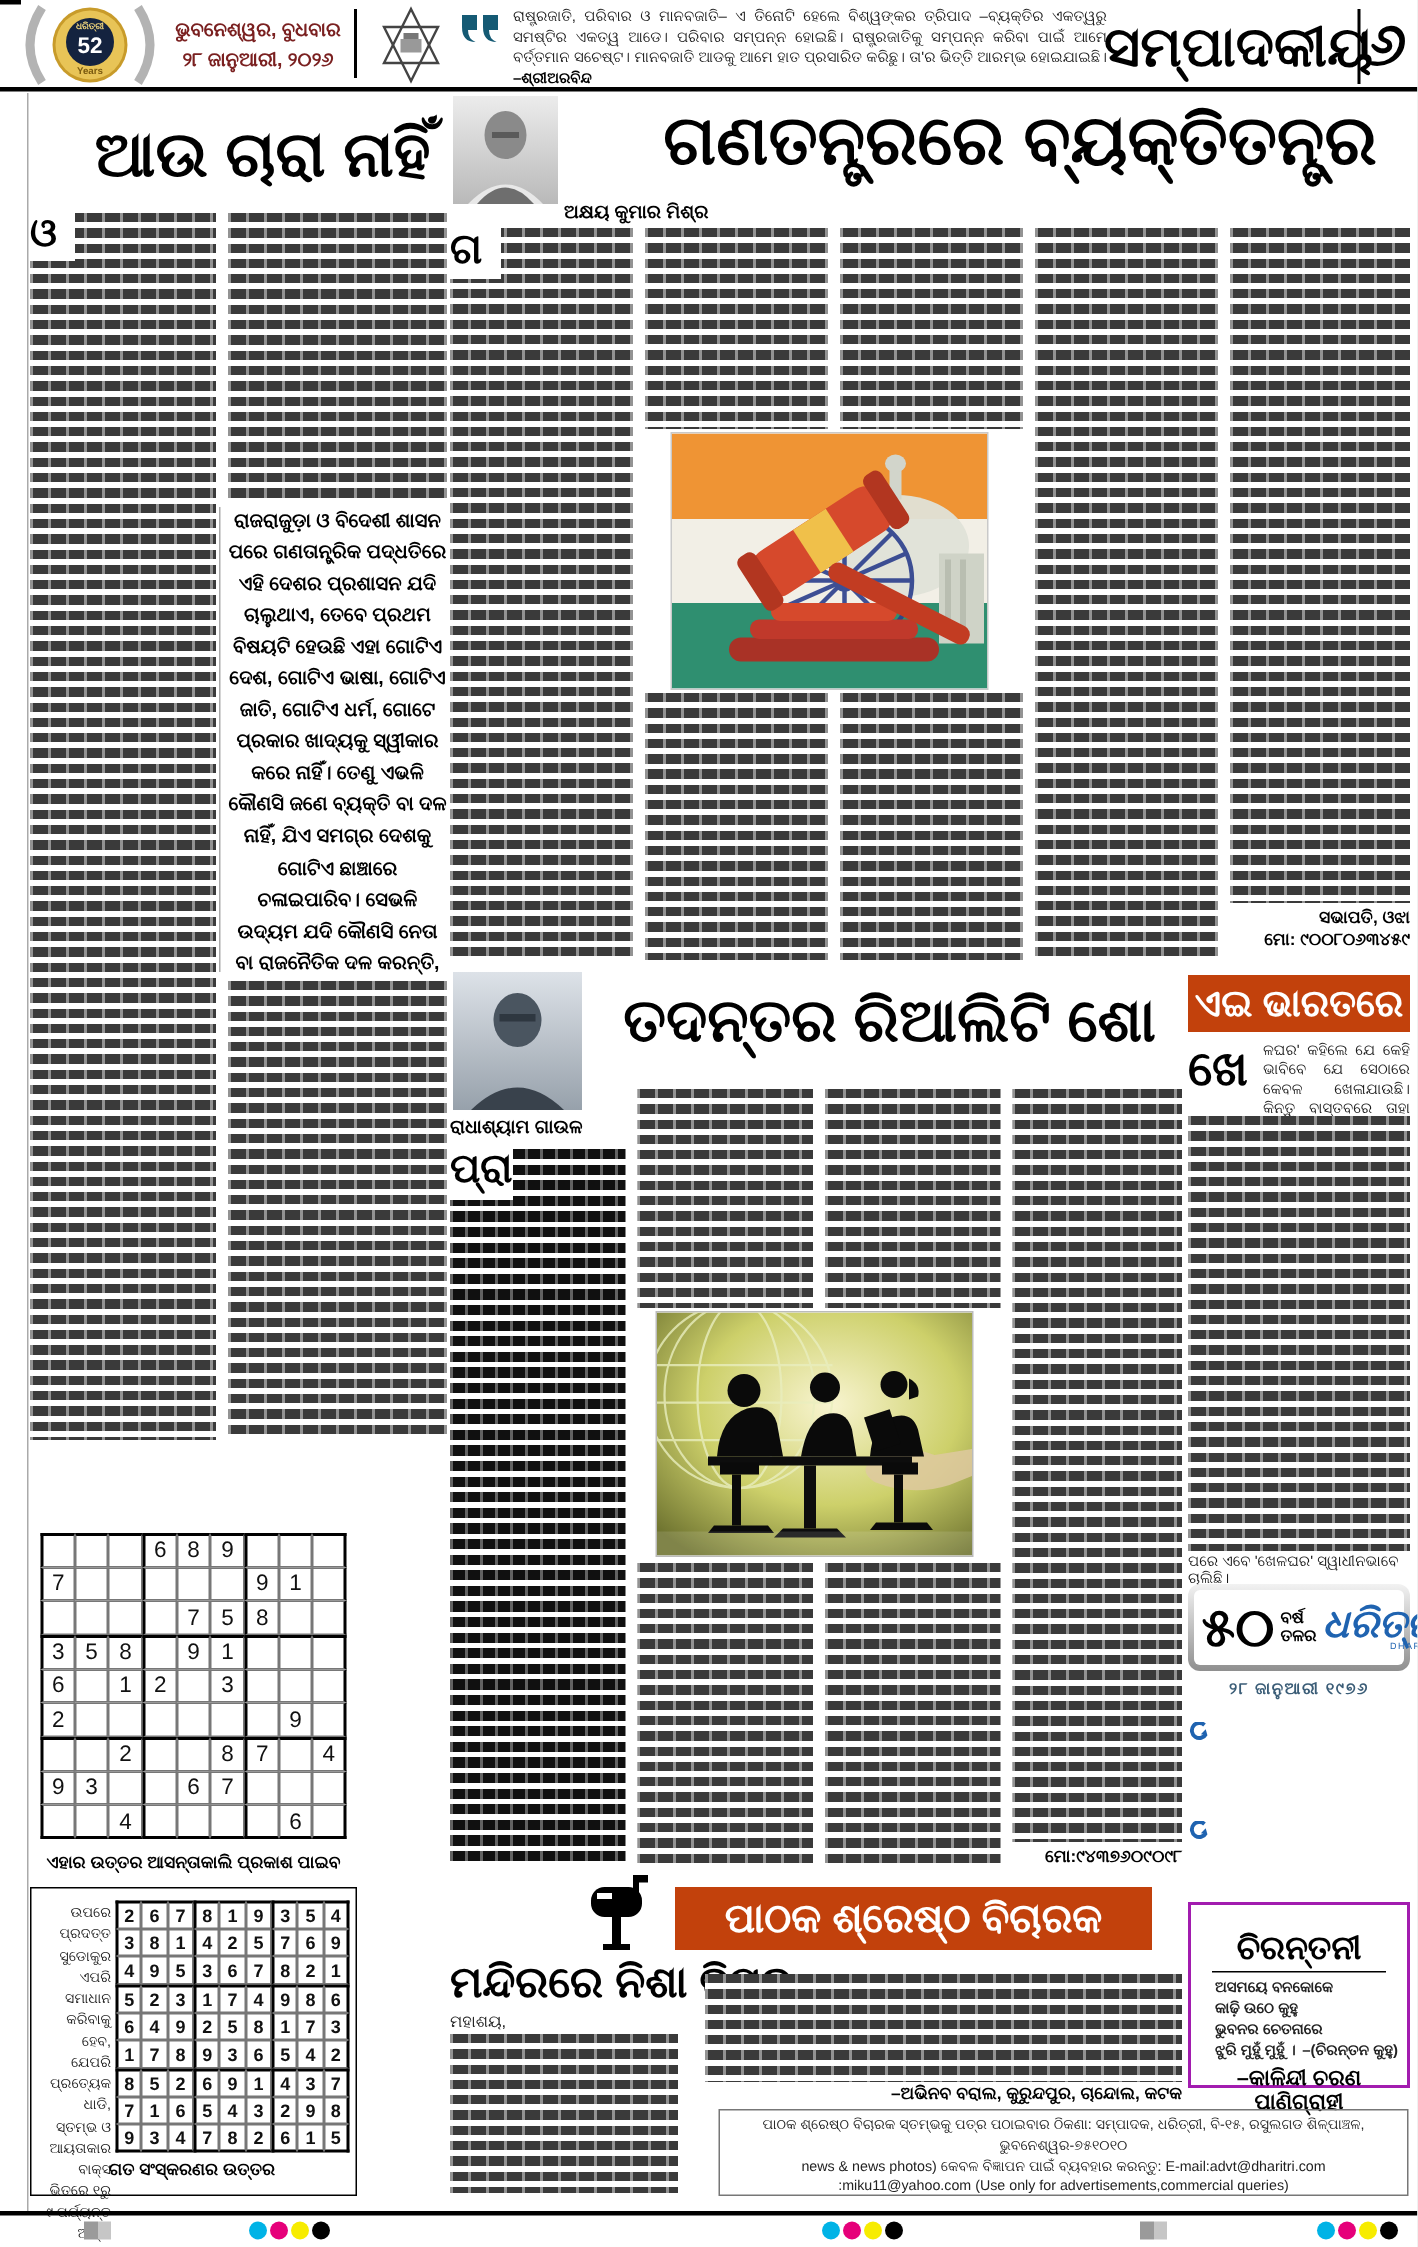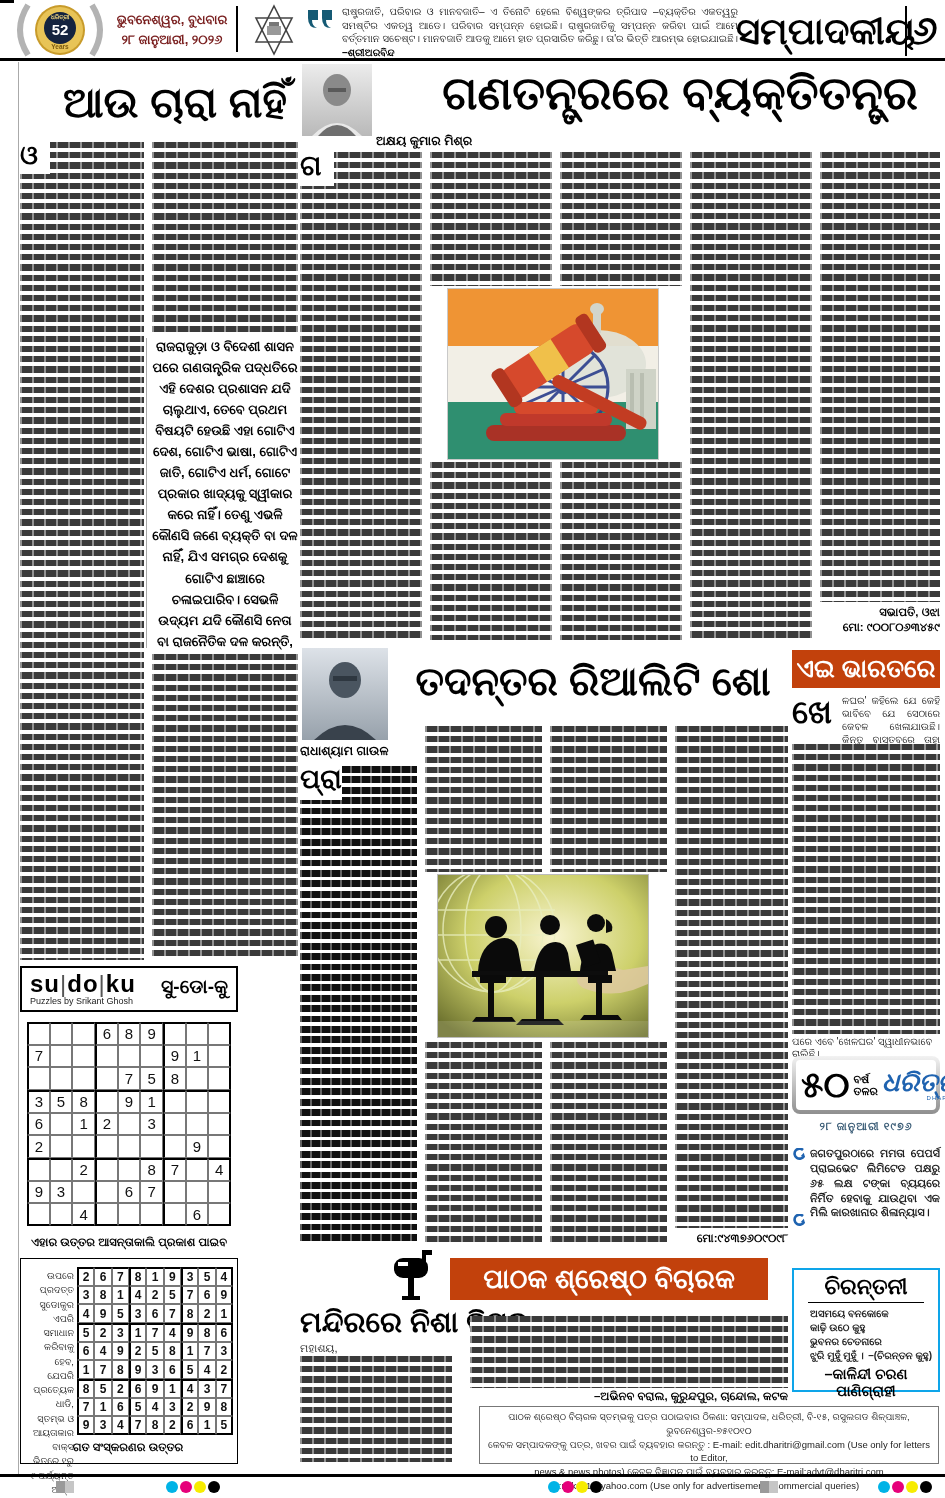--- a/index.html
+++ b/index.html
@@ -79,27 +79,20 @@
   <div class="abs rule" style="left:0;top:58px;width:945px;height:3px;"></div>
 
   <div class="abs hl ctr" style="left:20px;top:74px;width:278px;height:58px;font-size:42px;line-height:58px;padding-left:16px;">ଆଉ ଚାରା ନାହିଁ</div>
   <div class="abs ft" style="left:20px;top:142px;width:124px;height:818px;"></div>
   <div class="abs dropcap" style="left:20px;top:142px;width:30px;height:32px;font-size:26px;">ଓ</div>
   <div class="abs ft" style="left:152px;top:142px;width:146px;height:190px;"></div>
   <div class="abs hairline" style="left:146px;top:338px;width:1px;height:310px;"></div>
   <div class="abs hl ctr" style="left:152px;top:336px;width:146px;height:314px;font-size:13px;line-height:1.62;">ରାଜରାଜୁଡ଼ା ଓ ବିଦେଶୀ ଶାସନ ପରେ ଗଣତାନ୍ତ୍ରିକ ପଦ୍ଧତିରେ ଏହି ଦେଶର ପ୍ରଶାସନ ଯଦି ଚାଲୁଥାଏ, ତେବେ ପ୍ରଥମ ବିଷୟଟି ହେଉଛି ଏହା ଗୋଟିଏ ଦେଶ, ଗୋଟିଏ ଭାଷା, ଗୋଟିଏ ଜାତି, ଗୋଟିଏ ଧର୍ମ, ଗୋଟେ ପ୍ରକାର ଖାଦ୍ୟକୁ ସ୍ୱୀକାର କରେ ନାହିଁ। ତେଣୁ ଏଭଳି କୌଣସି ଜଣେ ବ୍ୟକ୍ତି ବା ଦଳ ନାହିଁ, ଯିଏ ସମଗ୍ର ଦେଶକୁ ଗୋଟିଏ ଛାଞ୍ଚାରେ ଚଳାଇପାରିବ। ସେଭଳି ଉଦ୍ୟମ ଯଦି କୌଣସି ନେତା ବା ରାଜନୈତିକ ଦଳ କରନ୍ତି, ତାହା ହେଲେ ତାଙ୍କ ବିନାଶ ସୁନିଶ୍ଚିତ।</div>
   <div class="abs ft" style="left:152px;top:654px;width:146px;height:306px;"></div>
 
-  <div class="abs" style="left:20px;top:966px;width:218px;height:46px;border:2px solid #000;box-sizing:border-box;">
-    <div class="abs" style="left:8px;top:2px;font-size:24px;font-weight:bold;letter-spacing:1px;color:#000;">
-      <span>su</span><span style="font-weight:normal;color:#555;">|</span><span>do</span><span style="font-weight:normal;color:#555;">|</span><span>ku</span>
-    </div>
-    <div class="abs" style="left:8px;top:28px;font-size:9px;color:#222;">Puzzles by Srikant Ghosh</div>
-    <div class="abs hl" style="right:8px;top:8px;font-size:19px;">ସୁ-ଡୋ-କୁ</div>
-  </div>
   <div id="sudoku-puzzle" class="abs sgrid" style="left:27px;top:1022px;width:204px;height:204px;">
       <div style="border-left: 2.5px solid rgb(0, 0, 0); border-top: 2.5px solid rgb(0, 0, 0);"></div>
       <div style="border-top: 2.5px solid rgb(0, 0, 0);"></div>
       <div style="border-top: 2.5px solid rgb(0, 0, 0);"></div>
       <div style="border-left: 2.5px solid rgb(0, 0, 0); border-top: 2.5px solid rgb(0, 0, 0);">6</div>
       <div style="border-top: 2.5px solid rgb(0, 0, 0);">8</div>
       <div style="border-top: 2.5px solid rgb(0, 0, 0);">9</div>
       <div style="border-left: 2.5px solid rgb(0, 0, 0); border-top: 2.5px solid rgb(0, 0, 0);"></div>
       <div style="border-top: 2.5px solid rgb(0, 0, 0);"></div>
       <div style="border-top: 2.5px solid rgb(0, 0, 0); border-right: 2.5px solid rgb(0, 0, 0);"></div>
@@ -396,30 +389,29 @@
       </span>
     </div>
   </div>
   <div class="abs hl ctr" style="left:792px;top:1120px;width:148px;font-size:11px;letter-spacing:1px;color:#3b5d77;">୨୮ ଜାନୁଆରୀ ୧୯୭୬</div>
 
   <div class="abs bullet-row" style="left:792px;top:1146px;width:148px;">
     <svg width="13" height="13" viewBox="0 0 13 13">
       <path d="M11,2 a5,5 0 1 0 1,6" stroke="#1f63b0" stroke-width="2.6" fill="none"></path>
       <polygon points="13,9 8.6,8.2 11.8,4.8" fill="#1f63b0"></polygon>
     </svg>
-    <div class="btxt">ଜଗତପୁରଠାରେ ମମତା ପେପର୍ସ ପ୍ରାଇଭେଟ ଲିମିଟେଡ ପକ୍ଷରୁ ୬୫ ଲକ୍ଷ ଟଙ୍କା ବ୍ୟୟରେ ନିର୍ମିତ ହେବାକୁ ଯାଉଥିବା ଏକ ମିଲି କାରଖାନାର ଶିଳାନ୍ୟାସ।</div>
   </div>
   <div class="abs bullet-row" style="left:792px;top:1212px;width:148px;">
     <svg width="13" height="13" viewBox="0 0 13 13">
       <path d="M11,2 a5,5 0 1 0 1,6" stroke="#1f63b0" stroke-width="2.6" fill="none"></path>
       <polygon points="13,9 8.6,8.2 11.8,4.8" fill="#1f63b0"></polygon>
     </svg>
   </div>
 
-  <div class="abs" style="left:792px;top:1268px;width:148px;height:124px;border:2px solid #0ea5e9;box-sizing:border-box;padding:4px 6px;">
+  <div class="abs" style="left:792px;top:1268px;width:148px;height:124px;border:2px solid #a21caf;box-sizing:border-box;padding:16px 6px;">
     <div class="hl ctr" style="font-size:22px;">ଚିରନ୍ତନୀ</div>
     <div style="height:1px;background:#000;margin:2px 8px 4px;"></div>
     <div style="font-size:10px;font-weight:bold;line-height:1.4;padding-left:10px;color:#222;">
       <div>ଅସମୟେ ବନକୋକେ</div>
       <div>କାଢ଼ି ଉଠେ କୁହୁ</div>
       <div>ଭୁବନର ଚେତନାରେ</div>
       <div style="display:flex;justify-content:space-between;">
         <span>ଝୁରି ମୁହୁଁ ମୁହୁଁ ।</span>
         <span>–(ଚିରନ୍ତନ କୁହୁ)</span>
       </div>
@@ -439,21 +431,20 @@
   </div>
   <div class="abs blackbox" style="left:450px;top:1258px;width:318px;height:42px;font-size:27px;">ପାଠକ ଶ୍ରେଷ୍ଠ ବିଚାରକ</div>
   <div class="abs hl" style="left:300px;top:1304px;width:252px;height:36px;font-size:29px;line-height:36px;">ମନ୍ଦିରରେ ନିଶା ବିପଦ</div>
   <div class="abs" style="left:300px;top:1342px;width:90px;font-size:11px;color:#222;">ମହାଶୟ,</div>
   <div class="abs ft" style="left:300px;top:1356px;width:152px;height:106px;"></div>
   <div class="abs ft" style="left:470px;top:1316px;width:318px;height:72px;"></div>
   <div class="abs hl rt" style="left:470px;top:1390px;width:318px;font-size:11.5px;">–ଅଭିନବ ବରାଲ, କୁରୁନ୍ଦପୁର, ଚାନ୍ଦୋଲ, କଟକ</div>
 
   <div class="abs" style="left:479px;top:1406px;width:460px;height:58px;border:1.5px solid #777;box-sizing:border-box;padding:3px 8px;">
     <div class="contact-line">ପାଠକ ଶ୍ରେଷ୍ଠ ବିଚାରକ ସ୍ତମ୍ଭକୁ ପତ୍ର ପଠାଇବାର ଠିକଣା: ସମ୍ପାଦକ, ଧରିତ୍ରୀ, ବି-୧୫, ରସୁଲଗଡ ଶିଳ୍ପାଞ୍ଚଳ, ଭୁବନେଶ୍ୱର-୭୫୧୦୧୦</div>
-    <div class="contact-line">କେବଳ ସମ୍ପାଦକଙ୍କୁ ପତ୍ର, ଖବର ପାଇଁ ବ୍ୟବହାର କରନ୍ତୁ : E-mail: edit.dharitri@gmail.com (Use only for letters to Editor,</div>
     <div class="contact-line">news &amp; news photos) କେବଳ ବିଜ୍ଞାପନ ପାଇଁ ବ୍ୟବହାର କରନ୍ତୁ: E-mail:advt@dharitri.com</div>
     <div class="contact-line">:miku11@yahoo.com (Use only for advertisements,commercial queries)</div>
   </div>
 
   <div class="abs rule" style="left:0;top:1474px;width:945px;height:3px;"></div>
   <div class="abs" style="left:56px;top:1481px;width:18px;height:12px;background:linear-gradient(to right,#9a9a9a 50%,#c6c6c6 50%);"></div>
   <div class="abs" style="left:166px;top:1481px;width:60px;height:12px;">
     <span class="dot" style="left:0;background:#00b3e6;"></span>
       <span class="dot" style="left:14px;background:#e6007a;"></span>
       <span class="dot" style="left:28px;background:#f7ec00;"></span>

